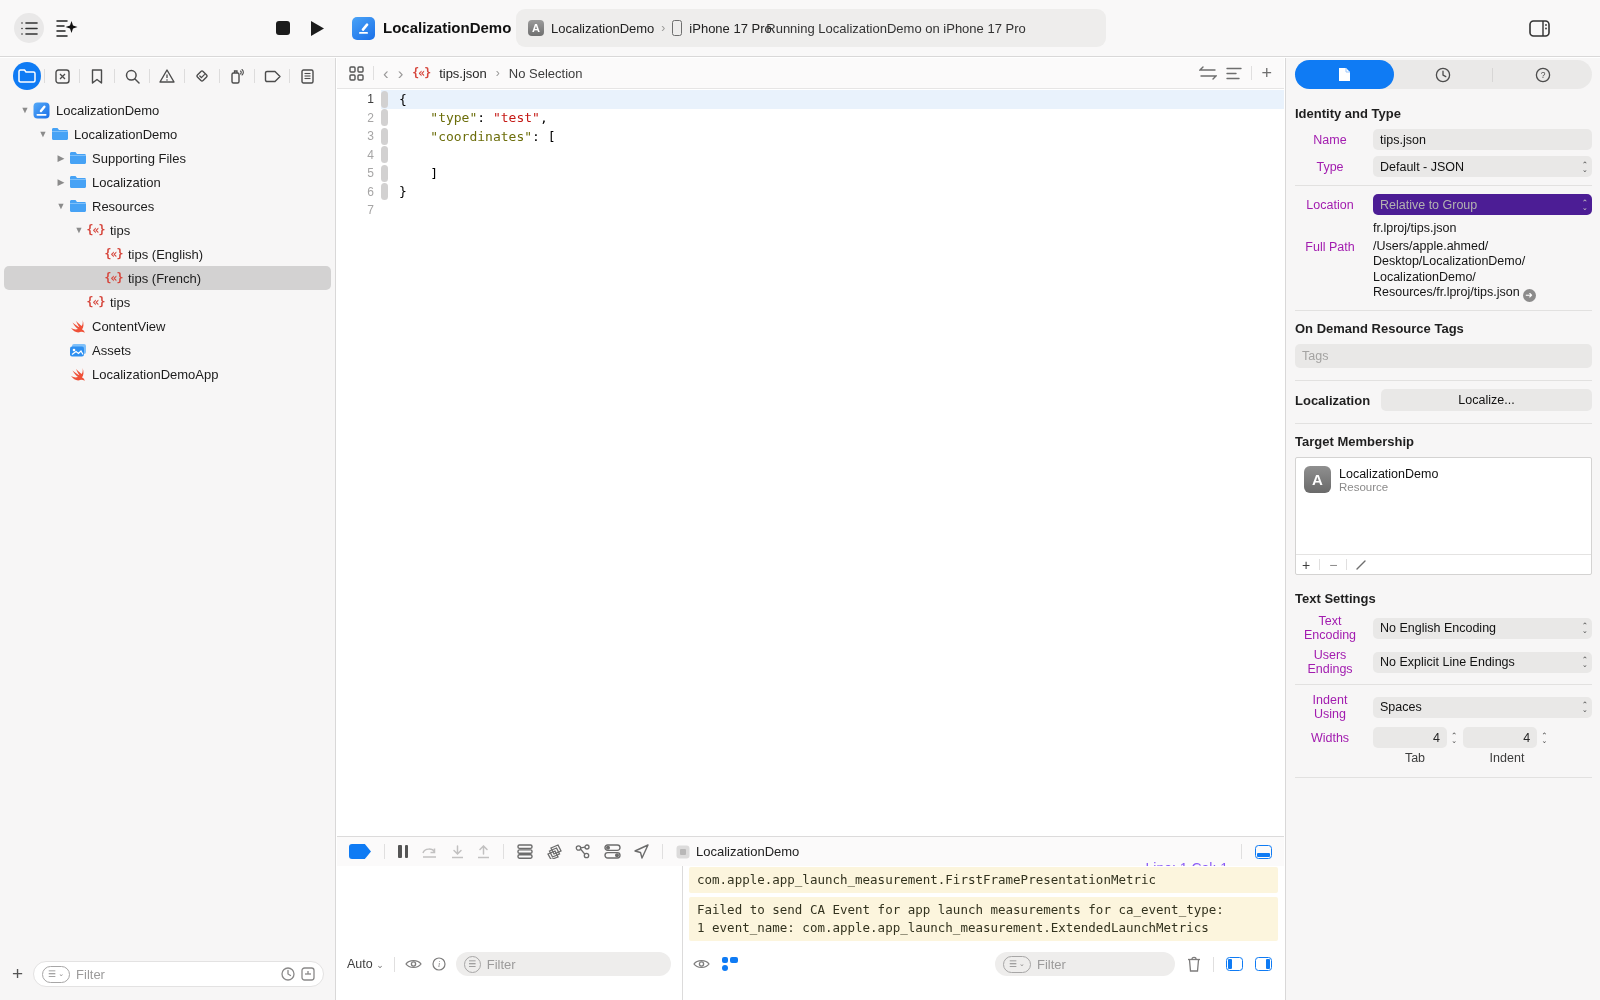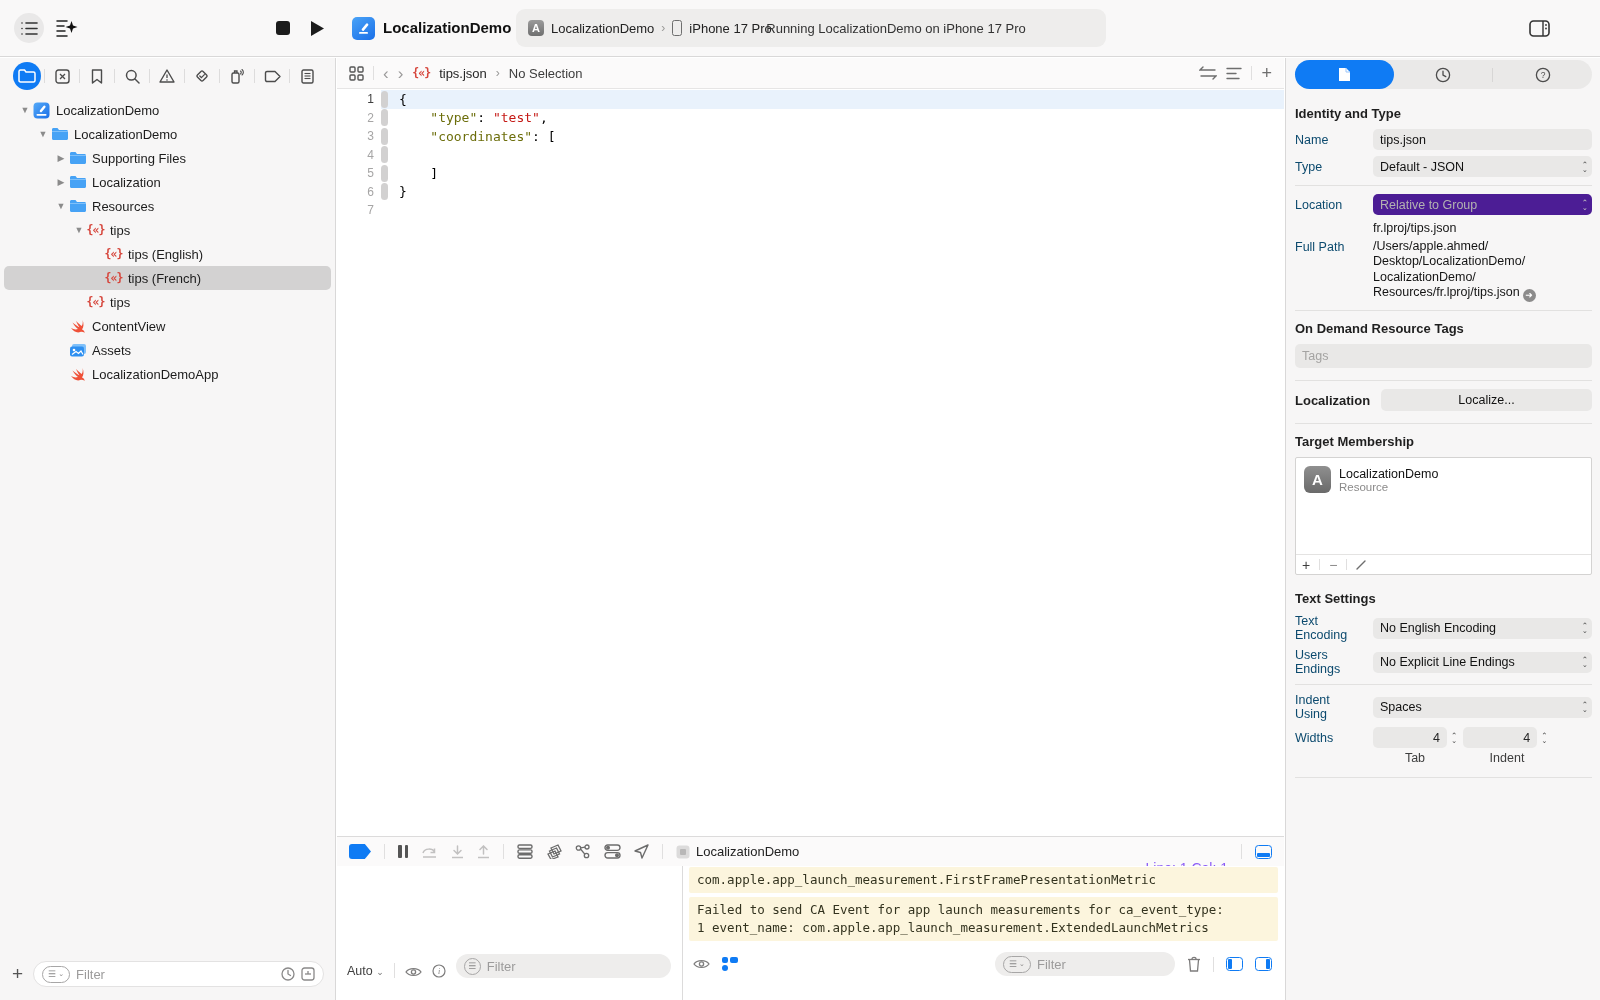--- a/index.html
+++ b/index.html
@@ -98,21 +98,21 @@
   .pausebars { display:flex; gap:3px; }
   .pausebars i { width:3.5px; height:13px; background:#555; border-radius:1px; }
   #process-name { font-size:13px; color:#222; display:flex; align-items:center; gap:6px; }
   #debugbar .spacer { flex:1; }
   #line-col { font-size:14px; color:#8b5cf6;margin-top:32px; }
 
   
   #debug-area { position:absolute; left:0; right:0; bottom:0; height:134px; background:#fff; }
   #vars-pane { position:absolute; left:0; top:0; width:344px; height:134px; }
   #vars-footer { position:absolute; left:10px; bottom:22px; right:10px; height:28px;
-    display:flex; align-items:flex-end; gap:10px; font-size:12.5px; color:#3f3f3f; }
+    display:flex; align-items:center; gap:10px; font-size:12.5px; color:#3f3f3f; }
   #console-pane { position:absolute; left:345px; top:0; right:0; bottom:0;
     border-left:1px solid #dcdbdb; }
   .log-entry { background:#fcf5dd; border-radius:2px; margin:1px 6px 4px 6px;
     padding:4px 8px; font-size:12.5px; line-height:18px; color:#33331f;
     white-space:pre-wrap; font-family:"DejaVu Sans Mono", monospace; }
   #console-footer { position:absolute; left:10px; right:12px; bottom:22px; height:28px;
     display:flex; align-items:center; gap:12px; }
   #console-footer .spacer { flex:1; }
   .console-mode { display:flex; flex-direction:column; gap:2px; }
   .console-mode .r { display:flex; gap:2px; }
@@ -129,21 +129,21 @@
     background:#f7f6f6; border-left:1px solid #d9d8d8; font-size:12.5px; color:#262626; }
   #insp-tabs { position:absolute; left:9px; top:2px; width:297px; height:29px;
     background:#eae9e8; border-radius:15px; display:flex; align-items:center; }
   .insp-tab { flex:1; display:flex; align-items:center; justify-content:center;
     height:29px; color:#4c4c4c; position:relative; }
   .insp-tab.sel { background:#0f7bf4; border-radius:15px; color:#fff; }
   .insp-tab-sep { width:1px; height:14px; background:#d7d6d5; }
   .insp-body { position:absolute; left:9px; top:38px; width:297px; }
   .sec-h { font-weight:bold; font-size:13px; color:#1f1f1f; margin:10px 0 8px 0; }
   .insp-row { display:flex; align-items:center; margin-bottom:6px; }
-  .insp-label { width:78px; text-align:left; padding-right:8px; color:#0c4a6e; flex:none; }
+  .insp-label { width:78px; text-align:center; padding-right:8px; color:#a21caf; flex:none; }
   .insp-field { flex:1; height:21px; background:#e9e8e7; border-radius:5px;
     display:flex; align-items:center; padding:0 7px; color:#111; }
   .insp-pop { flex:1; height:21px; background:#e9e8e7; border-radius:5px;
     display:flex; align-items:center; padding:0 4px 0 7px; color:#111; }
   .insp-pop .spacer { flex:1; }
   .stepper { display:flex; flex-direction:column; line-height:5px; color:#565656;
     font-size:7.5px; align-items:center; }
   .insp-pop.disabled { background:#4c1d95; color:#b3b2b1; }
   .insp-pop.disabled .stepper { color:#c3c2c1; }
   .hr { height:1px; background:#e2e1e0; margin:8px 0; }

